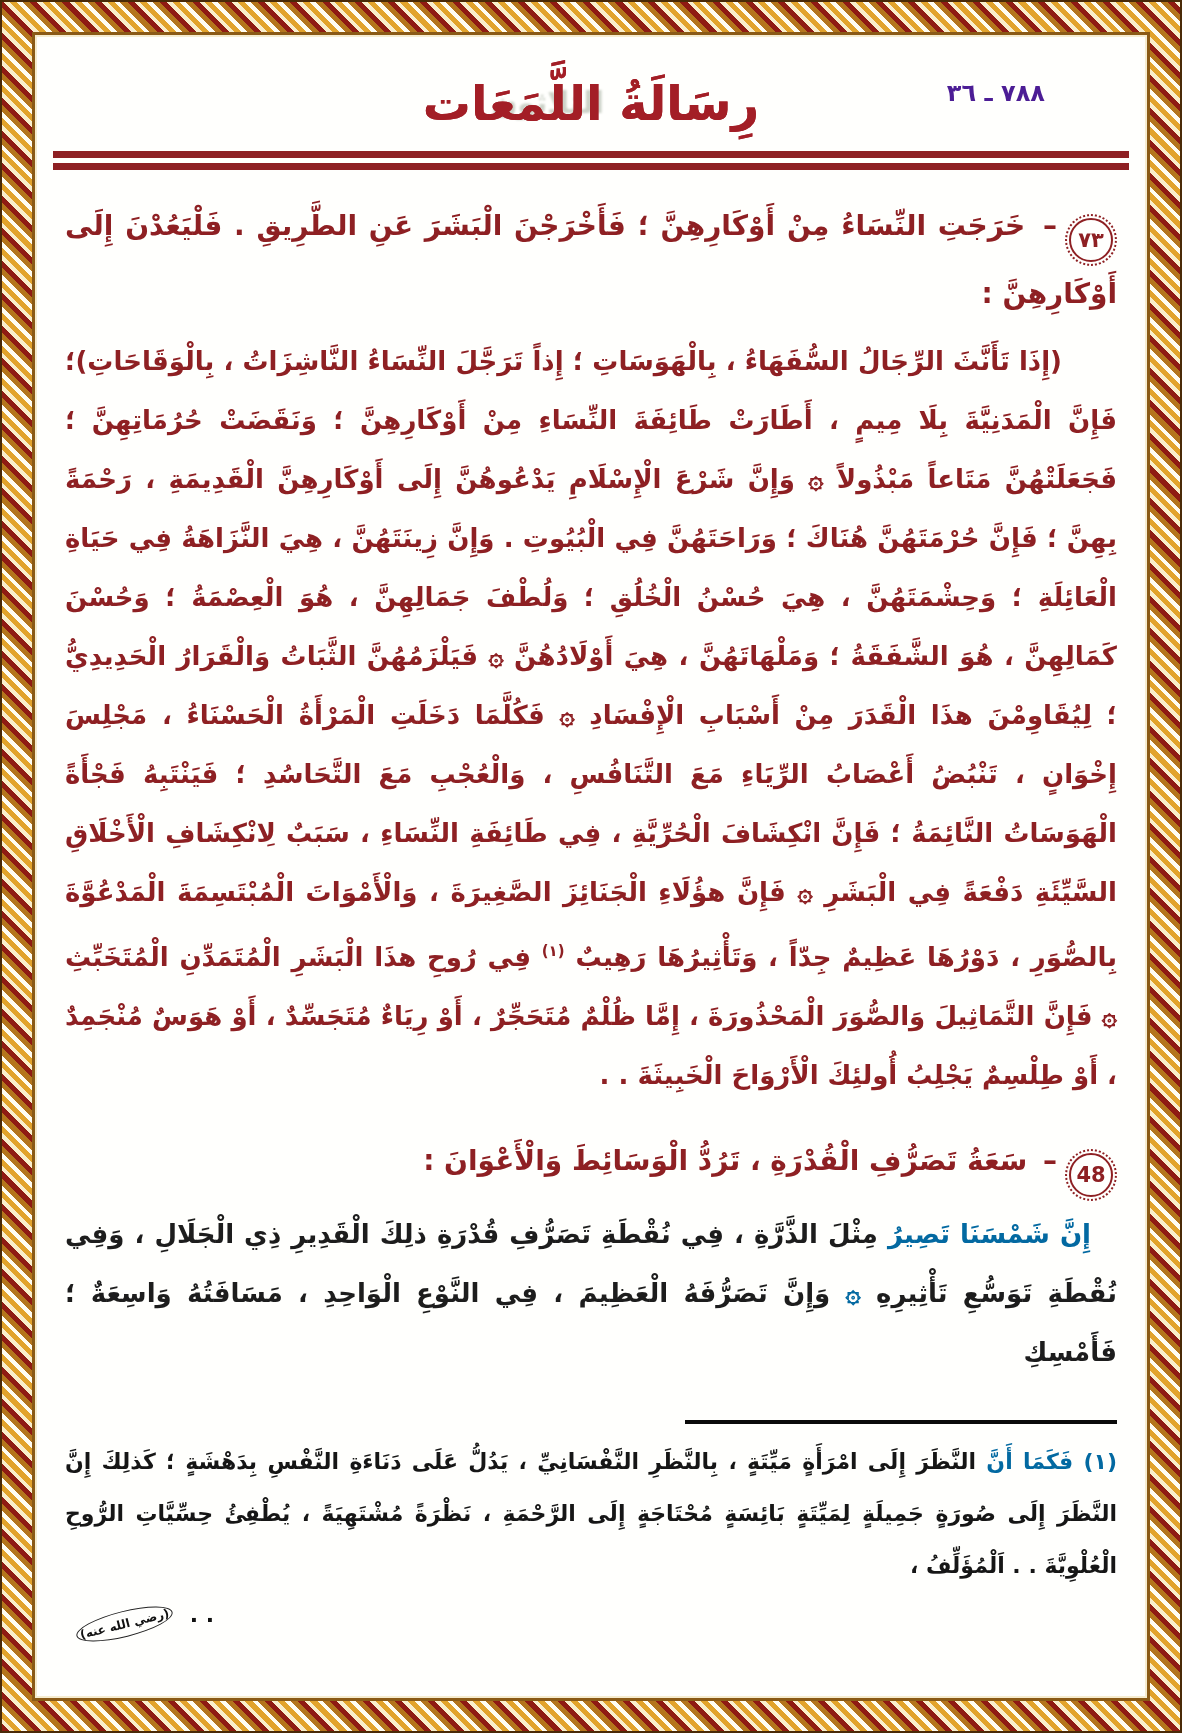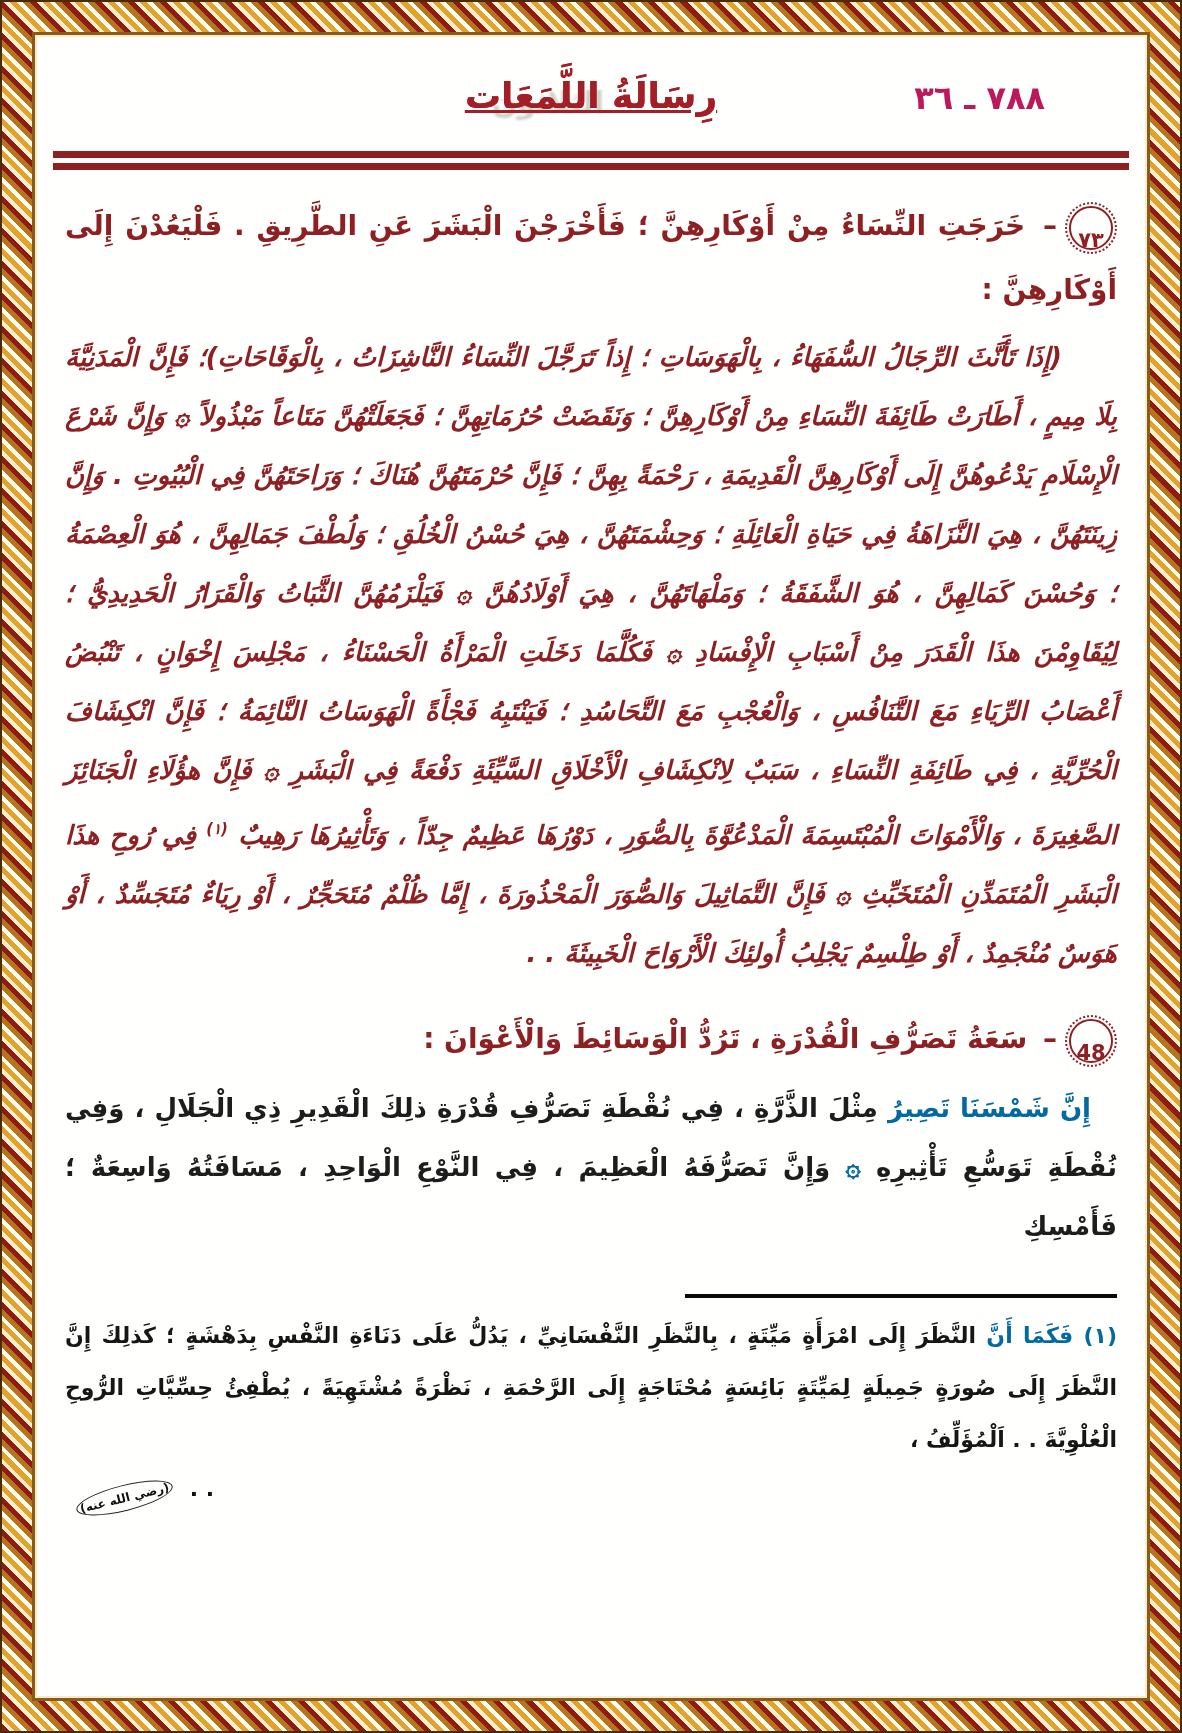--- a/index.html
+++ b/index.html
@@ -26,53 +26,52 @@
     overflow:hidden;
   }
   .h-row { position:relative; height:78px; }
   .watermark {
     position:absolute; right:54%; top:24px; transform:translateX(50%);
     color:#9aa694; opacity:.5; filter:blur(1px);
     font-size:30px; font-weight:700; white-space:nowrap;
   }
   .title {
     position:absolute; right:50%; top:14px; transform:translateX(50%);
-    color:#a31e26; font-size:36px; font-weight:700; white-space:nowrap;
+    color:#a31e26; font-size:48px; font-weight:700; white-space:nowrap;
     text-shadow:0 0 .5px #a31e26;
-    text-decoration:underline;
   }
   .page-info {
     position:absolute; right:86px; top:18px;
-    color:#be185d; font-size:32px; font-weight:700; white-space:nowrap;
+    color:#4c1d95; font-size:24px; font-weight:700; white-space:nowrap;
   }
   .dbl-rule {
     margin:12px 2px 0;
     height:19px;
     border-top:7px solid #8e2023;
     border-bottom:7px solid #8e2023;
   }
   .content { padding:0 14px; font-weight:700; }
   .sec-head {
     margin:24px 0 0; color:#8e2023;
     font-size:28px; line-height:64px; text-align:justify;
   }
   .marker {
-    display:inline-flex; justify-content:center;
+    display:inline-flex; align-items:center; justify-content:center;
     width:44px; height:44px;
     border:2px solid #8e2023; border-radius:50%;
     outline:2px dotted #8e2023; outline-offset:2px;
     font-size:21px; color:#8e2023;
     vertical-align:-12px; margin-left:10px; margin-right:4px;
   }
   .dash { margin:0 2px 0 6px; }
   p.body {
     margin:6px 0 0;
     font-size:26px; line-height:59px; text-align:justify;
   }
-  #p73 { color:#8e2023; text-indent:55px;font-style:italic; }
+  #p73 { color:#8e2023; text-indent:55px; }
   #p74 { color:#1d1d1d; text-indent:26px; margin-top:8px; }
   .red { color:#0369a1; }
   .fn-ref { font-size:15px; vertical-align:10px; }
   .fn-rule {
     width:432px; height:4px; background:#0a0a0a;
     margin:38px 0 12px auto;
   }
   .footnote {
     margin:0; color:#161616;
     font-size:22px; line-height:52px; text-align:justify; font-weight:700;

